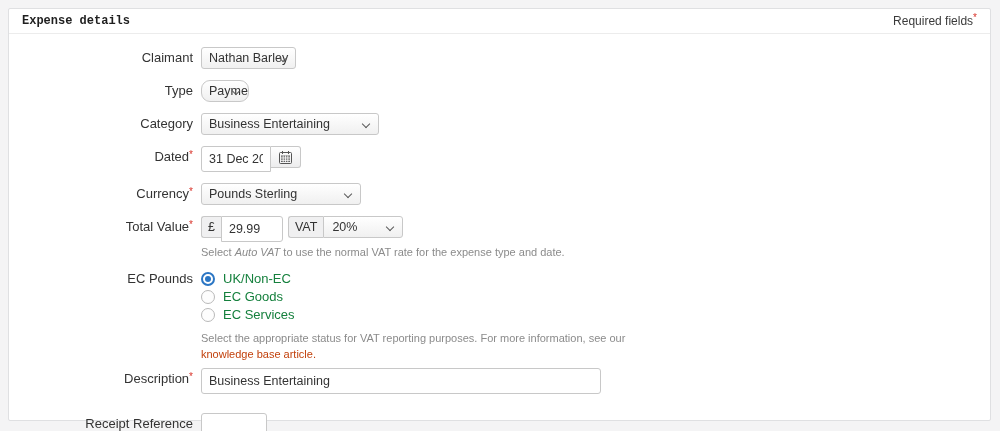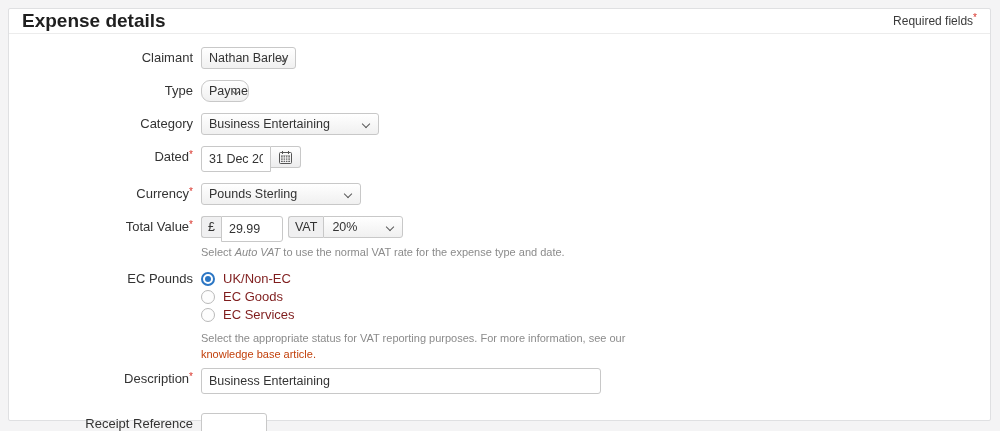--- a/index.html
+++ b/index.html
@@ -16,21 +16,21 @@
     background:#ffffff;
     border:1px solid #dfe0e2;
     border-radius:2px;
   }
   .panel-header {
     height:25px;
     display:flex; align-items:center; justify-content:space-between;
     padding:0 13px;
     border-bottom:1px solid #ececec;
   }
-  .panel-title { font-size:19px; font-weight:bold; color:#1f1f1f; }
+  .panel-title { font-size:12px; font-weight:bold; color:#1f1f1f;font-family:Liberation Mono, monospace; }
   .required-note { font-size:12px; color:#3a3a3a; }
   .req { color:#d9342b; font-size:10px; vertical-align:top; position:relative; top:-2px; font-style:normal; }
 
   .form-body { padding-top:13px; }
   .row { display:flex; margin-bottom:11px; }
   .label-col {
     width:192px; flex-shrink:0;
     text-align:right; padding-right:8px;
     font-size:13px; color:#333; line-height:22px;
     white-space:nowrap;
@@ -100,21 +100,21 @@
     width:14px; height:14px; border-radius:50%;
     border:1px solid #b9b9b9; background:#fdfdfd;
     position:relative; flex-shrink:0; cursor:pointer;
   }
   .radio.selected { border:2px solid #2b76c4; background:#fff; }
   .radio.selected::after {
     content:""; position:absolute;
     left:2px; top:2px; width:6px; height:6px;
     border-radius:50%; background:#2b76c4;
   }
-  .radio-label { font-size:13px; color:#7f1d1d; margin-left:8px; cursor:default; }
+  .radio-label { font-size:13px; color:#15803d; margin-left:8px; cursor:default; }
 
   .ec-helper { margin-top:6px; margin-bottom:6px; }
   .ec-helper a { display:table; margin-top:1px; }
 
   .row-ec { margin-bottom:0; }
   .row-ec .label-col { line-height:15px; }
   .row-desc { margin-bottom:19px; }
 
   .cal-icon { display:block; }
 </style>

